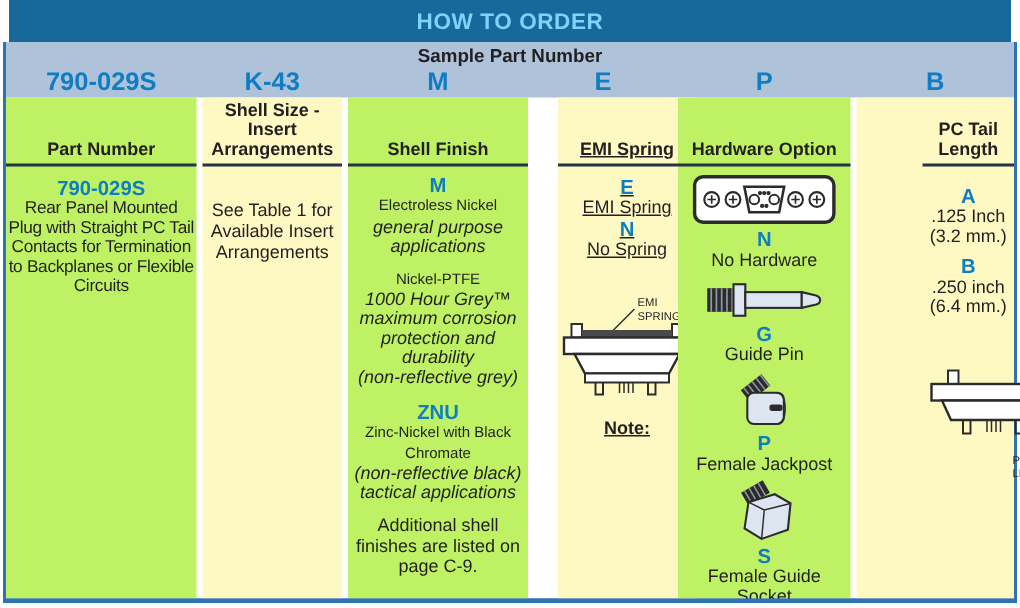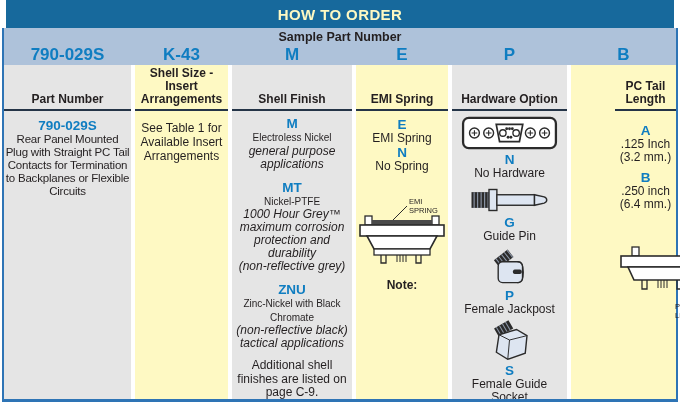--- a/index.html
+++ b/index.html
@@ -1,45 +1,45 @@
 <!DOCTYPE html>
 <html><head>
 <meta charset="utf-8">
 <style>
   * { margin:0; padding:0; box-sizing:border-box; }
   body { width:680px; height:405px; background:#ffffff; font-family:"Liberation Sans", sans-serif; color:#231f20; overflow:hidden; }
   #stage { position:relative; width:680px; height:405px; background:#fff; }
 
   .banner { position:absolute; left:6px; top:0; width:668px; height:28px; background:#17699c;
-            color:#fef9c3; font-weight:bold; font-size:15px; letter-spacing:.4px;
+            color:#7dd3fc; font-weight:bold; font-size:15px; letter-spacing:.4px;
             display:flex; align-items:center; justify-content:center; }
 
   .ordertable { position:absolute; left:2px; top:28px; width:676px; height:374px;
                 border-left:2px solid #2e74b5; border-right:2px solid #2e74b5; border-bottom:3px solid #2e74b5; }
 
   .sampleband { position:absolute; left:0; top:0; width:672px; height:37px; background:#aec2da; }
   .sample-label { position:absolute; left:0; top:2px; width:100%; text-align:center;
                   font-weight:bold; font-size:12.5px; }
   .sample-code { position:absolute; top:16px; height:21px; line-height:21px; text-align:center;
                  font-weight:bold; font-size:17px; color:#0f7dc1; }
 
-  .col { position:absolute; top:37px; height:334px; background:#e5e5e5; }
+  .col { position:absolute; top:37px; height:334px; background:#bef264; }
   .col.lt { background:#fef9c3; }
   .col-header { height:46px; border-bottom:2px solid #243447; display:flex; align-items:flex-end; justify-content:center; }
   .col-header .h-txt { width:100%; text-align:center; font-weight:bold; font-size:12px; line-height:13px; padding-bottom:3px; }
   .col-body { text-align:center; }
 
   .code { color:#0f7dc1; font-weight:bold; font-size:13.5px; line-height:15px; }
   .txt { font-size:12px; line-height:13px; }
   .sf-note { font-size:12px; line-height:13px; font-style:italic; }
 
   .pn-body { padding-top:7px; }
   .pn-desc { font-size:11.5px; line-height:13px; letter-spacing:-0.2px; padding:0 1px; }
 
-  .ss-body { padding-top:10px; font-size:12px; line-height:14px; }
+  .ss-body { padding-top:22px; font-size:12px; line-height:14px; }
 
   .sf-body { padding-top:5px; }
   .sf-block { margin-bottom:9px; }
   .sf-name { font-size:10px; line-height:13.5px; }
   .sf-footer { font-size:12px; line-height:13.5px; }
 
   .emi-body { padding-top:6px; }
   .emi-note { margin:2px auto 0; width:86px; font-size:12px; line-height:12.5px; }
   .emi-note b { font-size:12px; }
 
@@ -99,37 +99,36 @@
       <div class="col-header">
         <div class="h-txt">Shell Finish</div>
       </div>
       <div class="col-body sf-body">
         <div class="sf-block">
           <div class="code">M</div>
           <div class="sf-name">Electroless Nickel</div>
           <div class="sf-note">general purpose applications</div>
         </div>
         <div class="sf-block">
-          <div class="code">MT</div>
           <div class="sf-name">Nickel-PTFE</div>
           <div class="sf-note">1000 Hour Grey™</div>
           <div class="sf-note">maximum corrosion protection and durability</div>
           <div class="sf-note">(non-reflective grey)</div>
         </div>
         <div class="sf-block">
           <div class="code">ZNU</div>
           <div class="sf-name">Zinc-Nickel with Black Chromate</div>
           <div class="sf-note">(non-reflective black)</div>
           <div class="sf-note">tactical applications</div>
         </div>
         <div class="sf-footer">Additional shell finishes are listed on page C-9.</div>
       </div>
     </div>
 
-    <div class="col lt" style="left:352px;width:92px;">
+    <div class="col lt" style="left:368px;width:92px;text-decoration:underline;">
       <div class="col-header">
         <div class="h-txt">EMI Spring</div>
       </div>
       <div class="col-body emi-body">
         <div class="code">E</div>
         <div class="txt">EMI Spring</div>
         <div class="code">N</div>
         <div class="txt">No Spring</div>
 
         <svg width="92" height="82" viewBox="0 0 92 82" style="margin-top:22px;">

